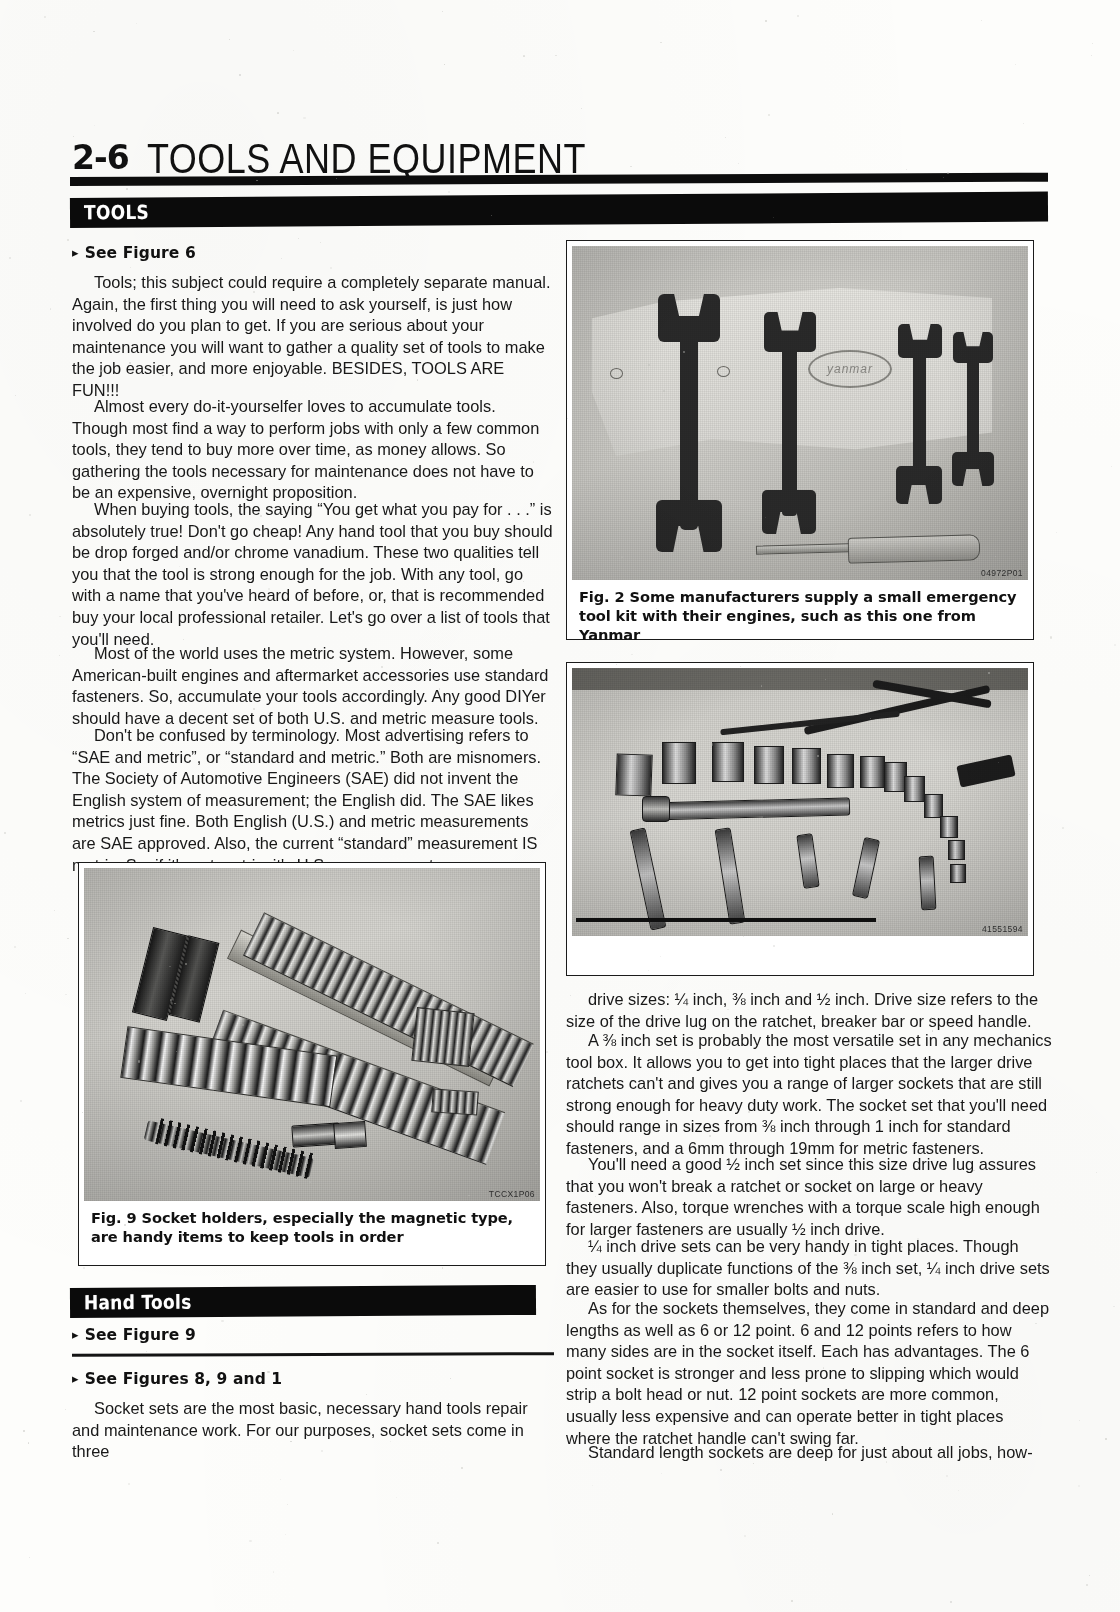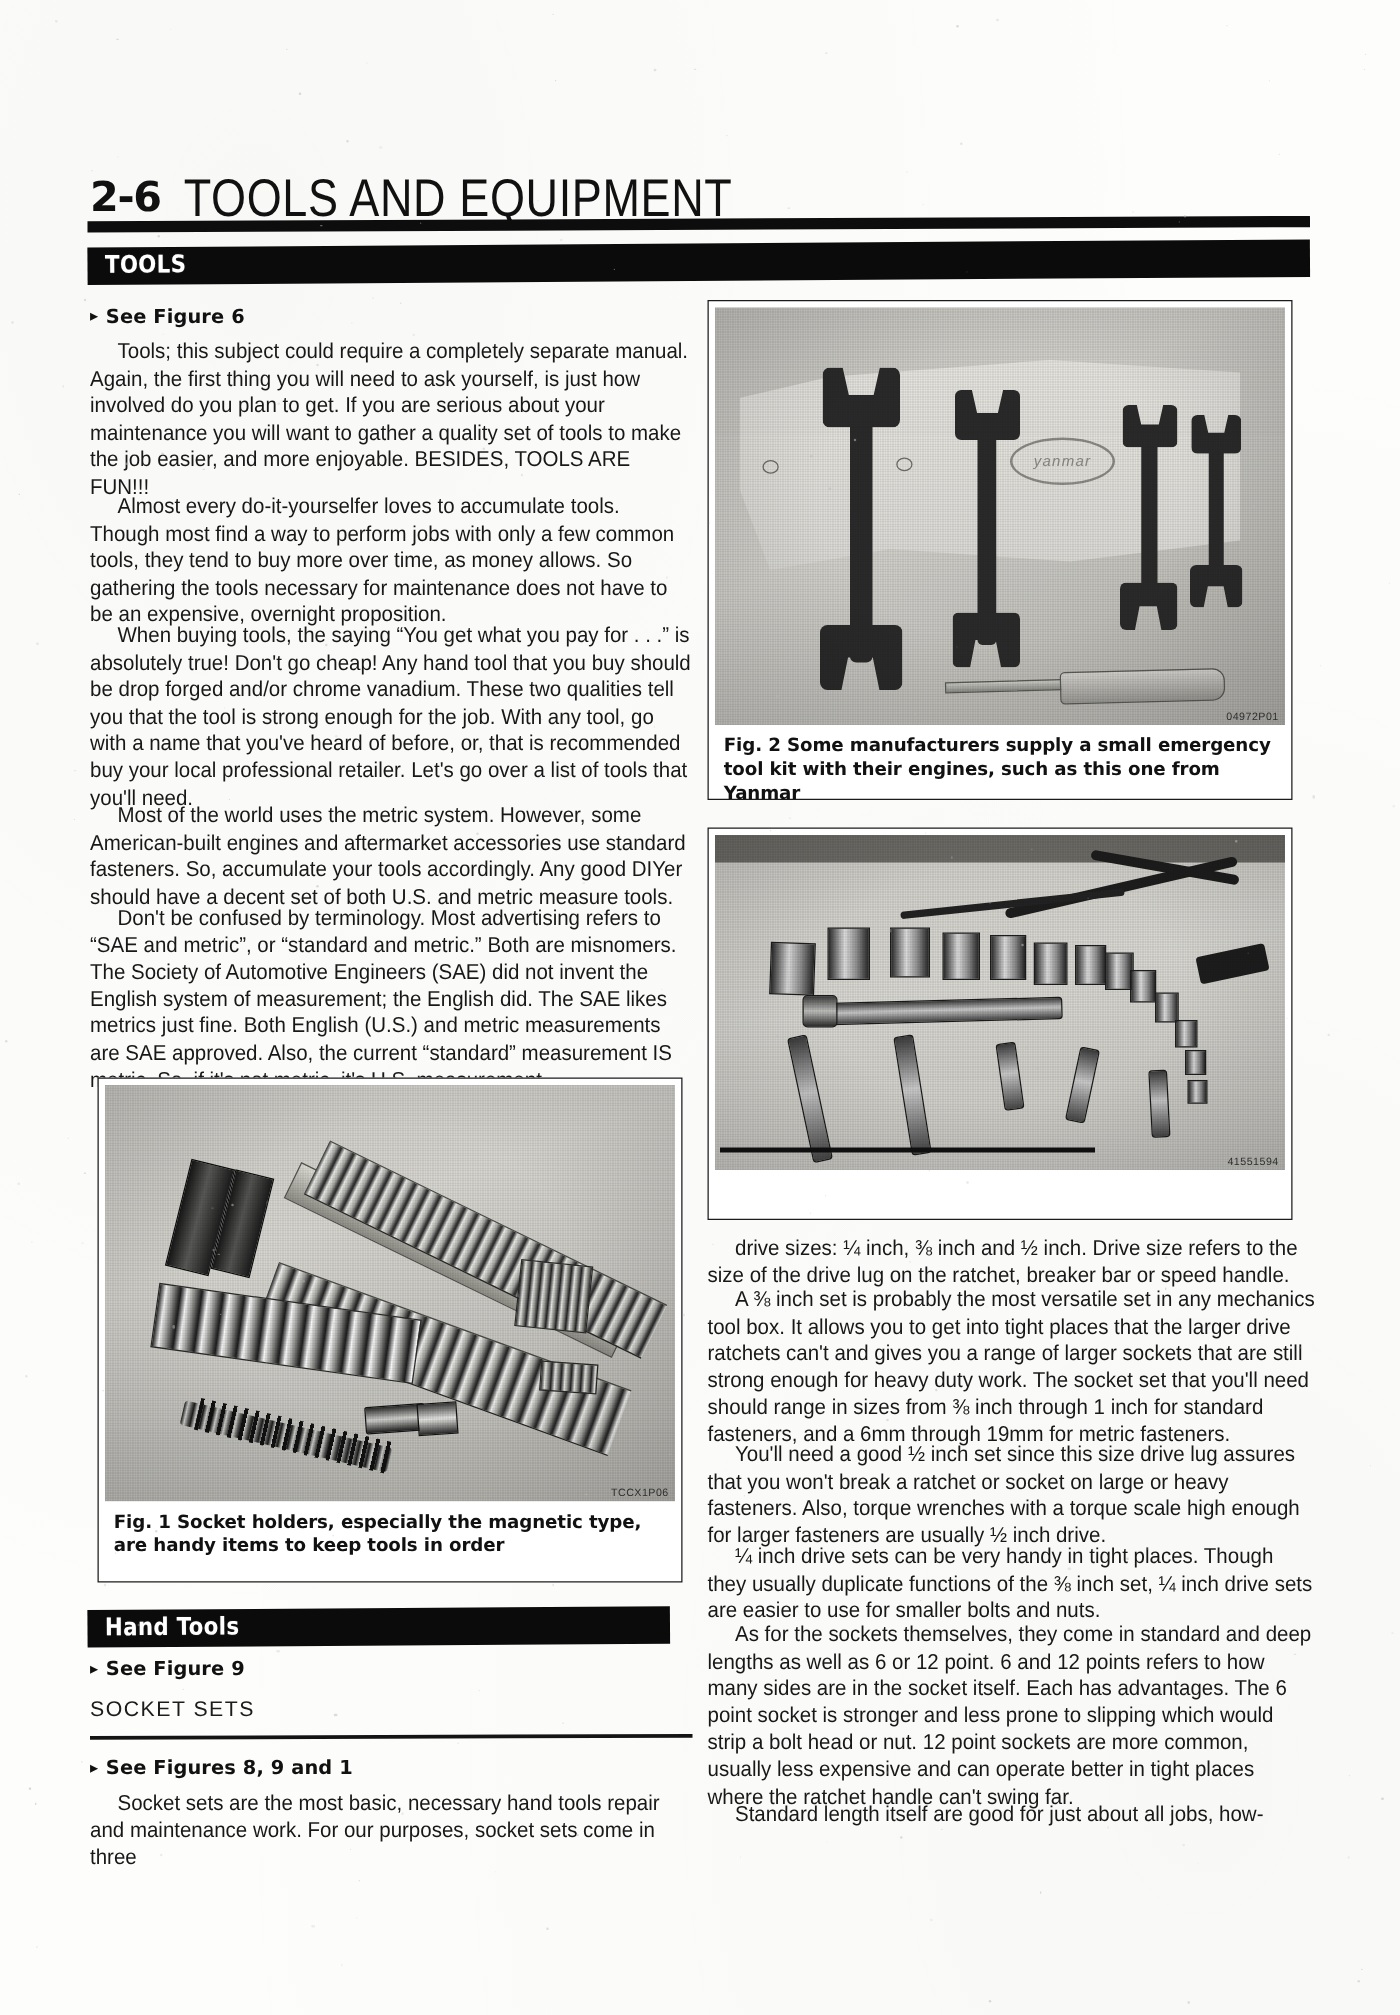--- a/index.html
+++ b/index.html
@@ -206,32 +206,31 @@
                   background:repeating-linear-gradient(90deg,#242424 0px,#e6e6e3 3px,#7d7d7a 6px,#242424 8px);
                   border:1px solid #2a2a28;transform:rotate(6deg);"></div>
       <div style="position:absolute;left:348px;top:222px;width:44px;height:22px;
                   background:repeating-linear-gradient(90deg,#242424 0px,#e6e6e3 3px,#7d7d7a 6px,#242424 8px);
                   border:1px solid #2a2a28;transform:rotate(4deg);"></div>
 
       <div class="grain"></div>
       <div class="vign"></div>
       <span class="imgcode">TCCX1P06</span>
     </div>
-    <div class="fig-cap">Fig. 1 Socket holders, especially the magnetic type, are handy items to keep tools in order</div>
+    <div class="fig-cap">Fig. 9 Socket holders, especially the magnetic type, are handy items to keep tools in order</div>
   </div>
 
   <div class="sec-bar" id="hand-bar">
     <span class="lbl">Hand Tools</span>
   </div>
 
   <div style="position:absolute;left:72px;top:1326px;width:482px;">
     <div class="seefig">
       <span class="tri">▸</span><span>See Figure 9</span>
     </div>
-    <div class="subhead">SOCKET SETS</div>
     <div class="thinrule"></div>
     <div class="seefig">
       <span class="tri">▸</span><span>See Figures 8, 9 and 1</span>
     </div>
     <p class="body">Socket sets are the most basic, necessary hand tools repair and maintenance work. For our purposes, socket sets come in three</p>
   </div>
 
   <div class="figbox" id="fig7" style="left:566px;top:240px;width:466px;height:398px;">
     <div class="fig-img" style="height:334px;margin:5px 5px 0 5px;background:#c8c7c2;">
       <div style="position:absolute;inset:0;background:
@@ -343,21 +342,21 @@
       <span class="imgcode">41551594</span>
     </div>
   </div>
 
   <div style="position:absolute;left:566px;top:988px;width:486px;">
     <p class="body">drive sizes: ¼ inch, ⅜ inch and ½ inch. Drive size refers to the size of the drive lug on the ratchet, breaker bar or speed handle.</p>
     <p class="body">A ⅜ inch set is probably the most versatile set in any mechanics tool box. It allows you to get into tight places that the larger drive ratchets can't and gives you a range of larger sockets that are still strong enough for heavy duty work. The socket set that you'll need should range in sizes from ⅜ inch through 1 inch for standard fasteners, and a 6mm through 19mm for metric fasteners.</p>
     <p class="body">You'll need a good ½ inch set since this size drive lug assures that you won't break a ratchet or socket on large or heavy fasteners. Also, torque wrenches with a torque scale high enough for larger fasteners are usually ½ inch drive.</p>
     <p class="body">¼ inch drive sets can be very handy in tight places. Though they usually duplicate functions of the ⅜ inch set, ¼ inch drive sets are easier to use for smaller bolts and nuts.</p>
     <p class="body">As for the sockets themselves, they come in standard and deep lengths as well as 6 or 12 point. 6 and 12 points refers to how many sides are in the socket itself. Each has advantages. The 6 point socket is stronger and less prone to slipping which would strip a bolt head or nut. 12 point sockets are more common, usually less expensive and can operate better in tight places where the ratchet handle can't swing far.</p>
-    <p class="body">Standard length itself are good for just about all jobs, how-</p>
+    <p class="body">Standard length sockets are deep for just about all jobs, how-</p>
   </div>
 
 <div class="speck" style="width: 2.20236px; height: 2.20236px; left: 768.244px; top: 113.59px; opacity: 0.38;"></div>
     <div class="speck" style="width: 1.52826px; height: 1.52826px; left: 931.729px; top: 1030.14px; opacity: 0.55;"></div>
     <div class="speck" style="width: 0.650941px; height: 0.650941px; left: 660.977px; top: 1473.3px; opacity: 0.18;"></div>
     <div class="speck" style="width: 1.73752px; height: 1.73752px; left: 621.434px; top: 555.917px; opacity: 0.36;"></div>
     <div class="speck" style="width: 1.27095px; height: 1.27095px; left: 690.269px; top: 308.833px; opacity: 0.21;"></div>
     <div class="speck" style="width: 0.962631px; height: 0.962631px; left: 788.945px; top: 1045.1px; opacity: 0.26;"></div>
     <div class="speck" style="width: 2.23556px; height: 2.23556px; left: 100.468px; top: 369.633px; opacity: 0.53;"></div>
     <div class="speck" style="width: 2.15333px; height: 2.15333px; left: 3.70616px; top: 832.093px; opacity: 0.46;"></div>

